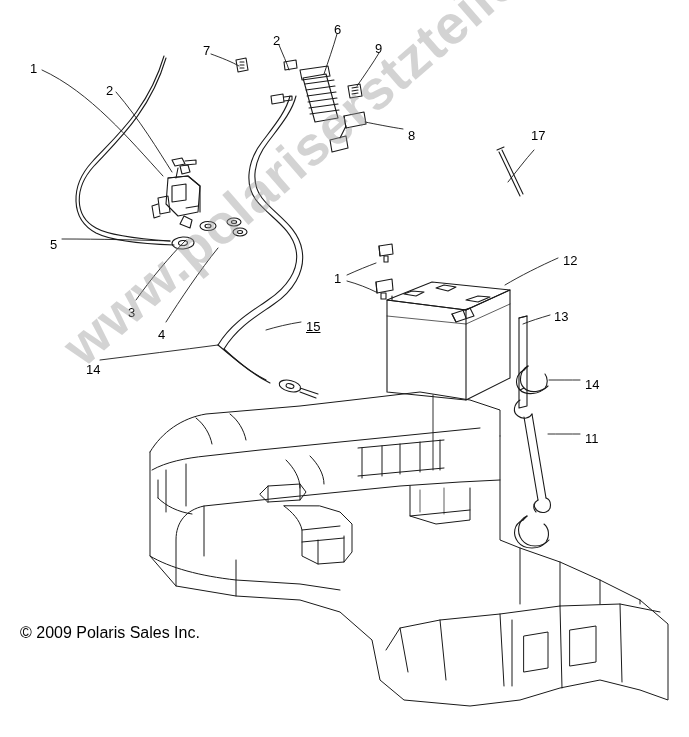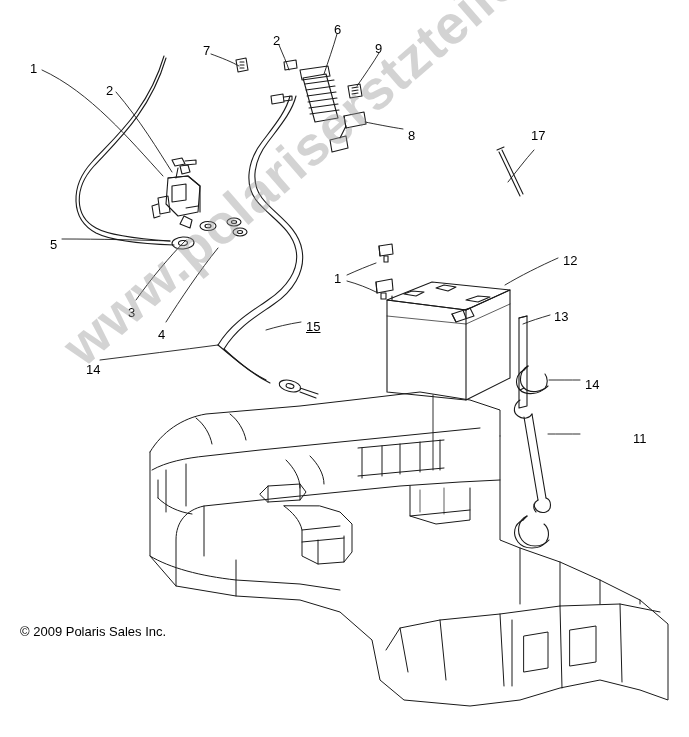--- a/index.html
+++ b/index.html
@@ -52,21 +52,21 @@
     font-weight: bold;
     color: rgba(150, 150, 150, 0.42);
     white-space: nowrap;
     letter-spacing: 1px;
   }
   #copyright {
     position: absolute;
     left: 20px;
     top: 624px;
     font-family: "Liberation Sans", sans-serif;
-    font-size: 13px;
+    font-size: 16px;
     color: #000000;
     white-space: nowrap;
   }
 </style>
 </head>
 <body>
 
 <div id="page">
 
   <svg id="diagram-svg" viewBox="0 0 689 737">
@@ -289,21 +289,21 @@
   <div class="callout-label" style="left:531px; top:129px;text-align:right;">17</div>
   <div class="callout-label" style="left:50px; top:238px;">5</div>
   <div class="callout-label" style="left:128px; top:306px;">3</div>
   <div class="callout-label" style="left:158px; top:328px;">4</div>
   <div class="callout-label" style="left:86px; top:363px;">14</div>
   <div class="callout-label" style="left:306px; top:320px;text-decoration:underline;">15</div>
   <div class="callout-label" style="left:334px; top:272px;">1</div>
   <div class="callout-label" style="left:563px; top:254px;">12</div>
   <div class="callout-label" style="left:554px; top:310px;">13</div>
   <div class="callout-label" style="left:585px; top:378px;">14</div>
-  <div class="callout-label" style="left:585px; top:432px;margin-left:48px;">11</div>
+  <div class="callout-label" style="left:585px; top:432px;">11</div>
 
   <div id="copyright">© 2009 Polaris Sales Inc.</div>
 
   <div id="watermark">
     <div id="watermark-text">www.polariserstzteile.de</div>
   </div>
 
 </div>
 
 </body></html>

